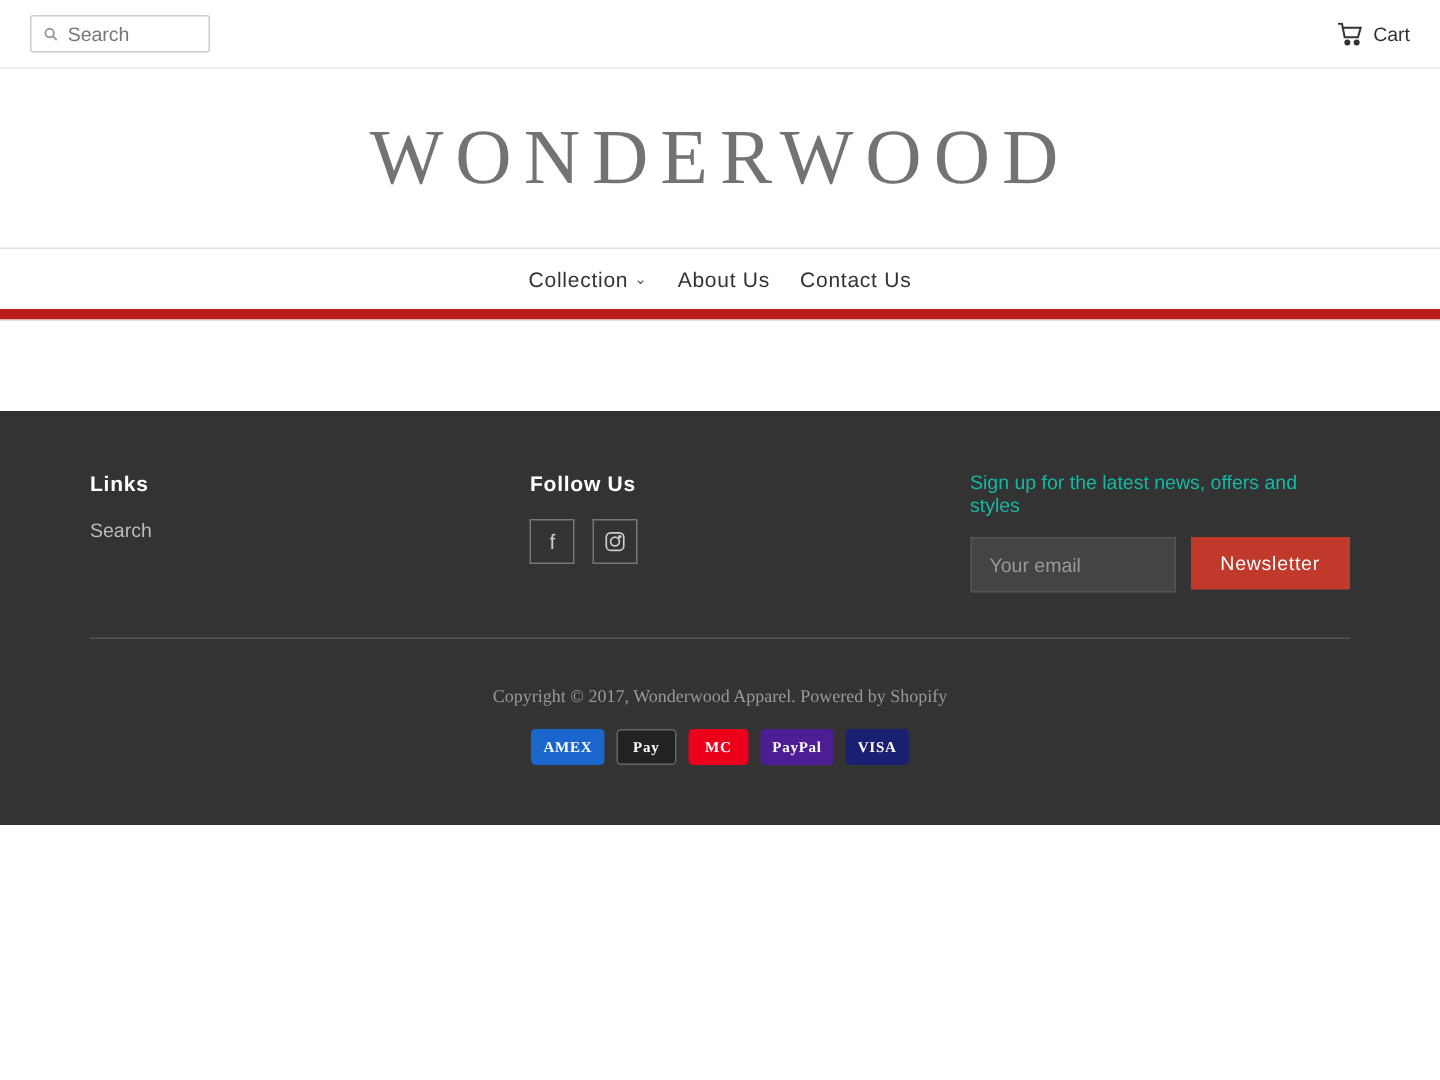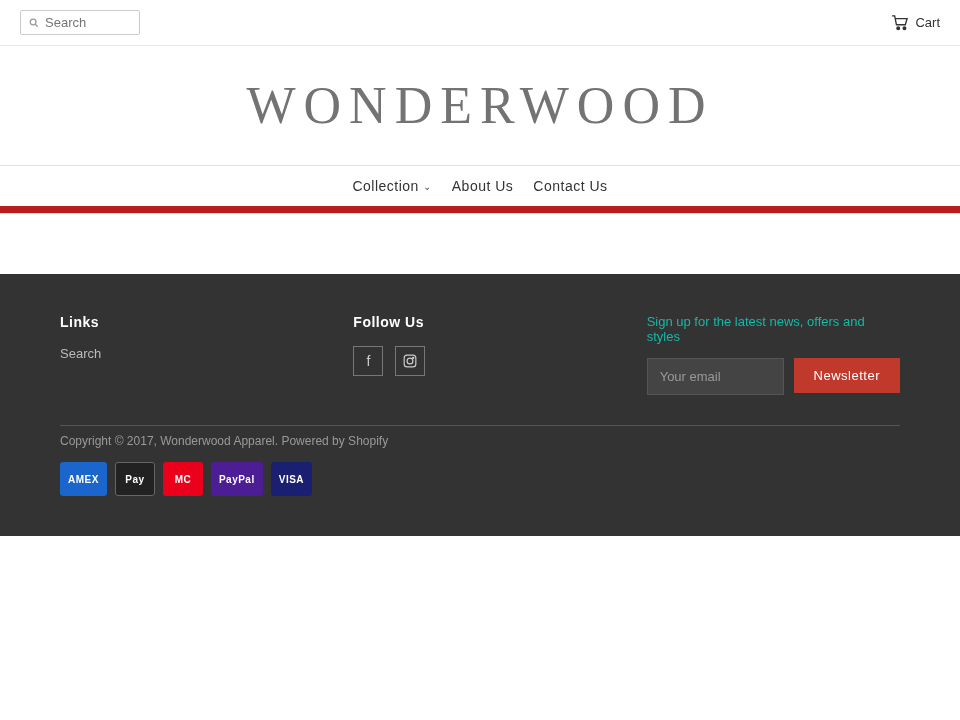--- a/index.html
+++ b/index.html
@@ -212,25 +212,26 @@
       padding: 10px 20px;
       font-size: 13px;
       cursor: pointer;
       letter-spacing: 0.5px;
       align-self: flex-start;
     }
 
     
     .footer-bottom {
       border-top: 1px solid #555;
-      padding-top: 8px;
+      padding-top: 31px;
       display: flex;
       flex-direction: column;
-      align-items: flex-start;
+      align-items: center;
       gap: 14px;
+      font-family: Liberation Serif, serif;
     }
 
     .copyright-text {
       font-size: 12px;
       color: #999;
       text-align: center;
     }
 
     .payment-icons {
       display: flex;
@@ -239,21 +240,21 @@
     }
 
     .payment-icon {
       background: #555;
       color: #ddd;
       font-size: 10px;
       font-weight: bold;
       padding: 4px 8px;
       border-radius: 3px;
       letter-spacing: 0.5px;
-      height: 34px;
+      height: 24px;
       display: flex;
       align-items: center;
       justify-content: center;
       min-width: 40px;
     }
 
     .payment-icon.amex { background: #1a66cc; color: #fff; }
     .payment-icon.apple { background: #222; color: #fff; border: 1px solid #666; }
     .payment-icon.master { background: #eb001b; color: #fff; }
     .payment-icon.paypal { background: #4c1d95; color: #fff; }

